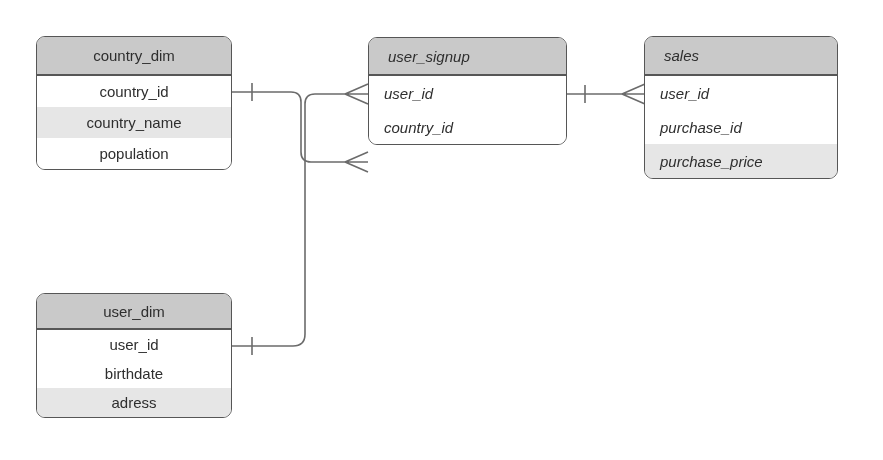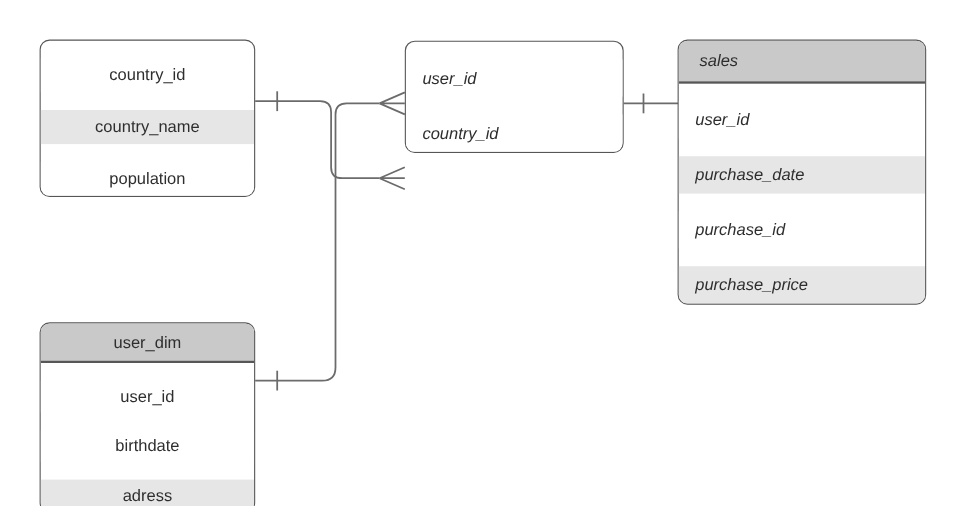--- a/index.html
+++ b/index.html
@@ -24,34 +24,33 @@
     font-size:15px;
   }
   .tbl .hdr{
     background:#c9c9c9;
     border-bottom:2px solid #565656;
     display:flex;align-items:center;justify-content:center;
   }
   .tbl .row{
     display:flex;align-items:center;justify-content:center;
     background:#ffffff;
-    margin-top:16px;
   }
   .tbl .row.alt{background:#e6e6e6;}
   
   .tbl.leftstyle .hdr{justify-content:flex-start;padding-left:19px;font-style:italic;}
   .tbl.leftstyle .row{justify-content:flex-start;padding-left:15px;font-style:italic;}
   
   #t-country{left:36px;top:36px;width:196px;}
   #t-country .hdr{height:37px;}
   #t-country .row{height:31px;}
   #t-signup{left:368px;top:37px;width:199px;}
   #t-signup .hdr{height:36px;}
   #t-signup .row{height:34px;}
-  #t-sales{left:616px;top:36px;width:226px;}
+  #t-sales{left:644px;top:36px;width:194px;}
   #t-sales .hdr{height:37px;}
   #t-sales .row{height:34px;}
   #t-user{left:36px;top:293px;width:196px;}
   #t-user .hdr{height:34px;}
   #t-user .row{height:29px;}
 </style>
 </head>
 <body>
 
 <div class="canvas">
@@ -71,34 +70,35 @@
     </g>
 
     <g>
       <path d="M567 94 H622"></path>
       <path d="M585 85 V103"></path>
       <path d="M622 94 L645 84 M622 94 L645 94 M622 94 L645 104"></path>
     </g>
   </svg>
 
   <div class="tbl" id="t-country">
+    <div class="hdr">country_dim</div>
     <div class="row">country_id</div>
     <div class="row alt">country_name</div>
     <div class="row">population</div>
   </div>
 
   <div class="tbl leftstyle" id="t-signup">
+    <div class="hdr">user_signup</div>
     <div class="row">user_id</div>
     <div class="row">country_id</div>
   </div>
 
   <div class="tbl leftstyle" id="t-sales">
     <div class="hdr">sales</div>
     <div class="row">user_id</div>
-    <div class="row alt">purchase_date</div>
     <div class="row">purchase_id</div>
     <div class="row alt">purchase_price</div>
   </div>
 
   <div class="tbl" id="t-user">
     <div class="hdr">user_dim</div>
     <div class="row">user_id</div>
     <div class="row">birthdate</div>
     <div class="row alt">adress</div>
   </div>

